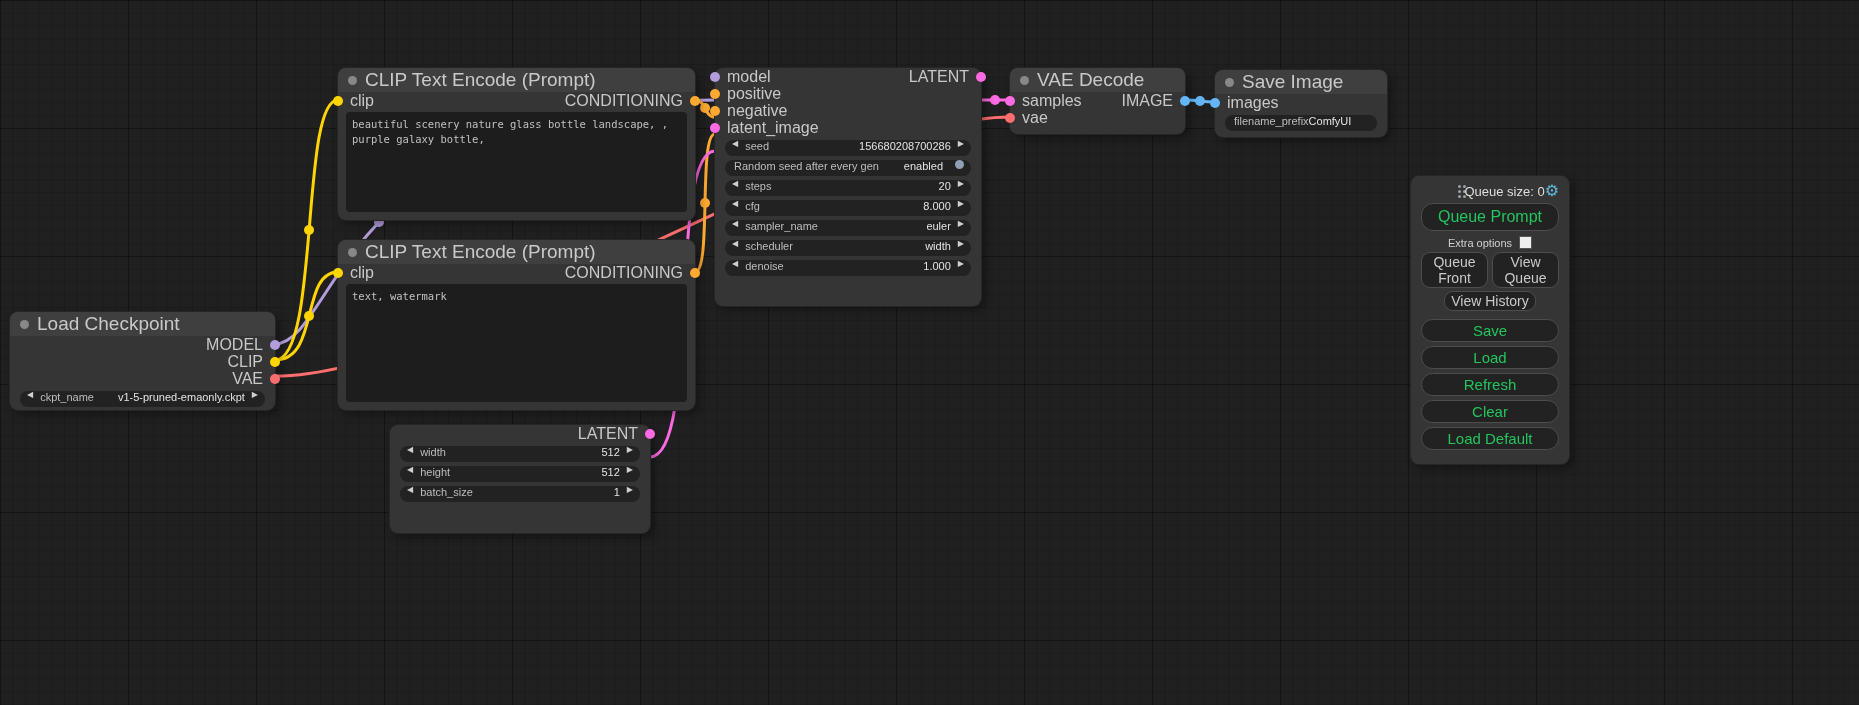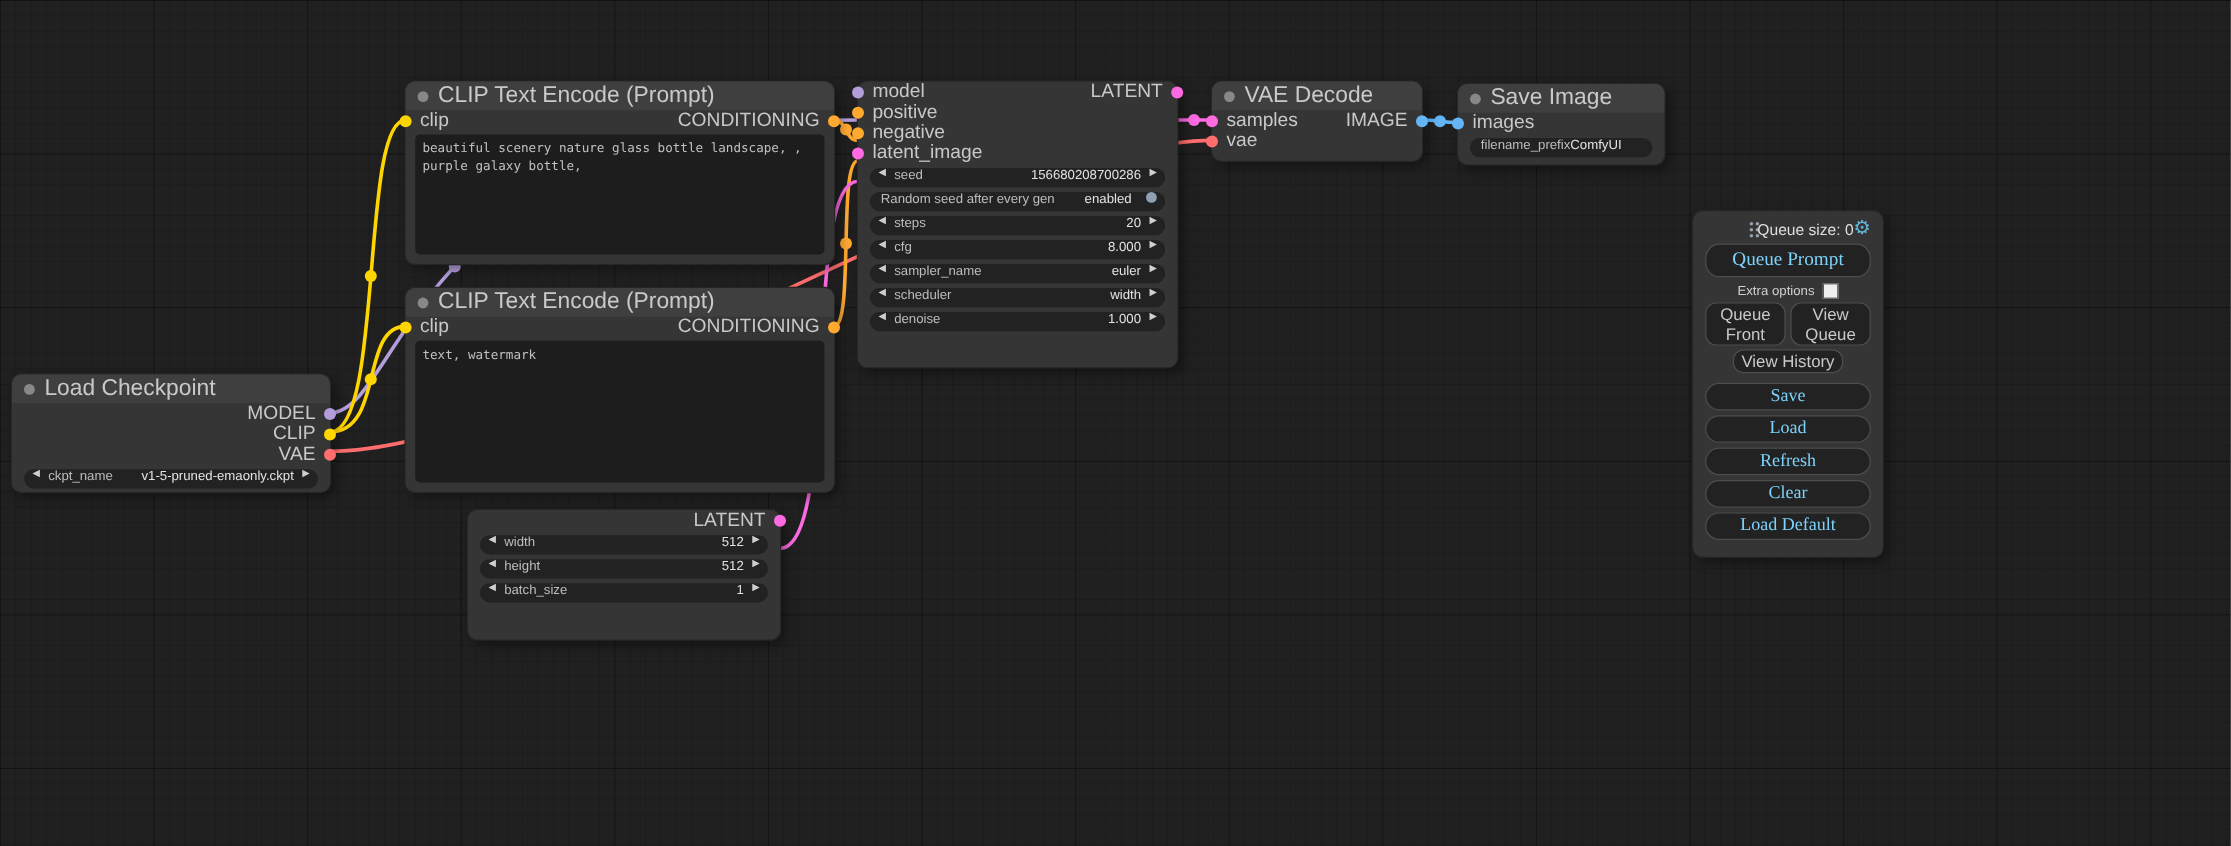--- a/index.html
+++ b/index.html
@@ -57,21 +57,21 @@
     4px 4px 10px rgba(0,0,0,.40);padding:7px 10px 10px;box-sizing:border-box;
     color:#d6d6d6;}
   .menu-head{display:flex;align-items:center;justify-content:flex-end;
     margin-bottom:4px;}
   .drag-dots{width:3px;height:3px;border-radius:50%;background:#96a0a8;
     margin:0 3px 10px 0;box-shadow:0 5px 0 #96a0a8,0 10px 0 #96a0a8,
     5px 0 0 #96a0a8,5px 5px 0 #96a0a8,5px 10px 0 #96a0a8;cursor:grab;}
   .queue-size{font-size:13px;color:#dfdfdf;}
   .gear{font-size:16px;color:#62b7d8;cursor:pointer;line-height:1;}
   .menu-btn{display:block;width:100%;background:#222;border:1px solid #4d4d4d;
-    border-radius:12px;color:#7dd3fc;font-family:Liberation Serif, serif;
+    border-radius:12px;color:#22c55e;font-family:Liberation Sans, sans-serif;
     font-size:15px;padding:2px 0;margin:4px 0;text-align:center;cursor:pointer;}
   #btn-queue-prompt{font-size:16px;padding:4px 0;}
   .extra-row{display:flex;align-items:center;justify-content:center;gap:7px;
     font-size:11px;color:#d0d0d0;margin:5px 0 3px;}
   .checkbox{width:11px;height:11px;background:#efefef;border:1px solid #555;
     display:inline-block;cursor:pointer;}
   .small-row{display:flex;justify-content:space-between;gap:4px;}
   .small-btn{background:#222;border:1px solid #4d4d4d;border-radius:9px;
     color:#c9c9c9;font-family:"Liberation Sans",sans-serif;font-size:14px;
     padding:1px 0;flex:1;text-align:center;cursor:pointer;}

